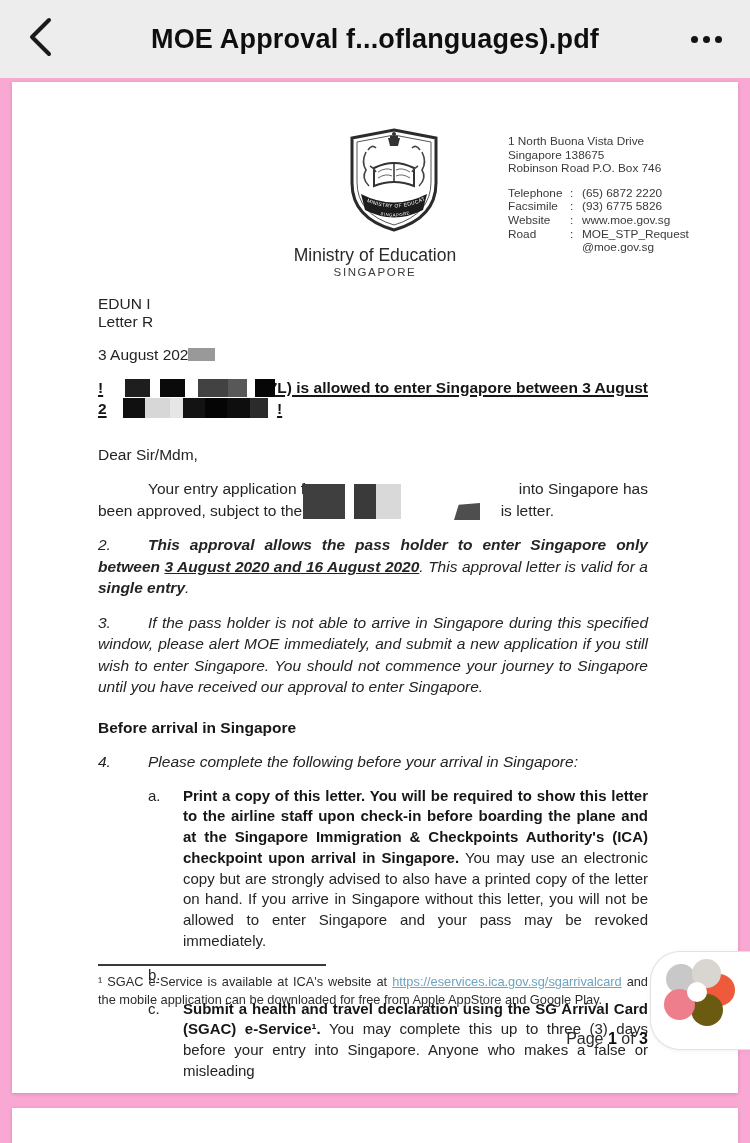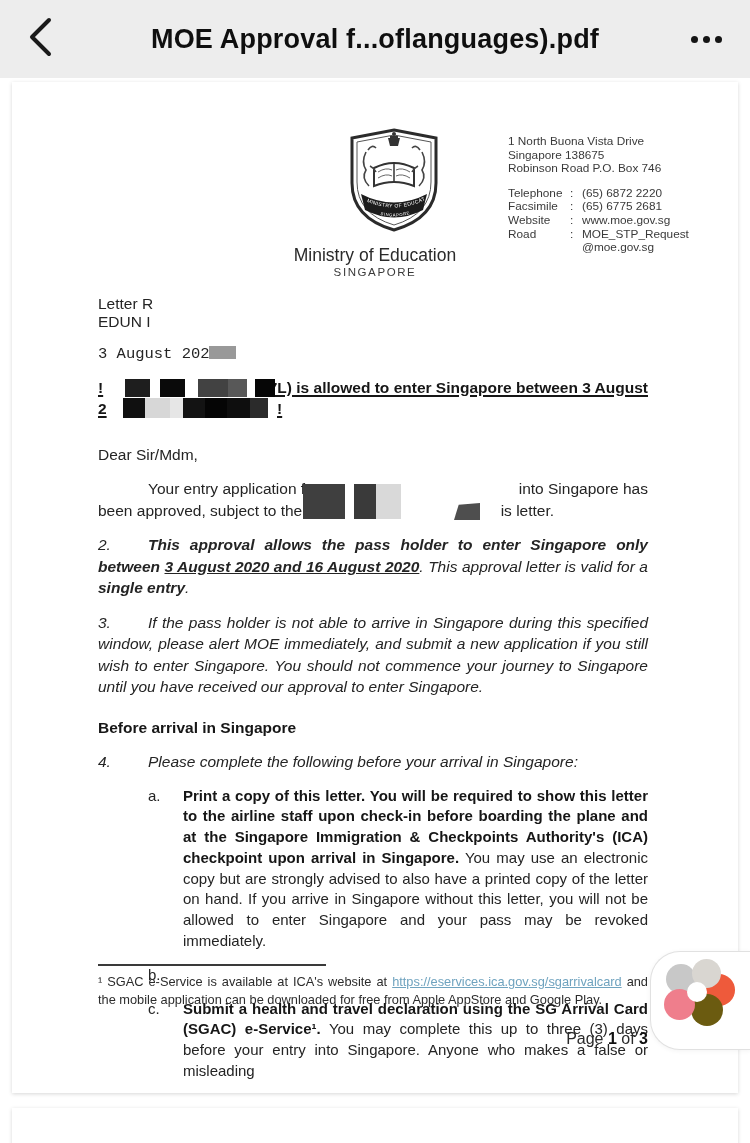--- a/index.html
+++ b/index.html
@@ -1,16 +1,16 @@
 <!DOCTYPE html>
 <html><head>
 <meta charset="utf-8">
 <style>
   html,body{margin:0;padding:0;background:#e9e9eb;}
-  .screen{position:relative;width:750px;height:1143px;background:#ffffff;
+  .screen{position:relative;width:750px;height:1143px;background:#f9a8d4;
           font-family:"Liberation Sans",sans-serif;overflow:hidden;}
 
   
   .appbar{position:absolute;left:0;top:0;width:750px;height:78px;background:#ededed;z-index:5;}
   .back-btn{position:absolute;left:18px;top:14px;width:44px;height:50px;cursor:pointer;
             display:flex;align-items:center;justify-content:center;}
   .appbar-title{position:absolute;left:70px;right:70px;top:0;height:78px;
                 display:flex;align-items:center;justify-content:center;
                 font-size:27px;font-weight:700;color:#0f0f0f;letter-spacing:.2px;white-space:nowrap;}
   .more-btn{position:absolute;right:22px;top:24px;width:44px;height:30px;cursor:pointer;
@@ -33,21 +33,21 @@
   .cemail2{padding-left:74px;}
   .orgname{position:absolute;left:0;top:163px;width:726px;text-align:center;
            font-size:17.5px;color:#2a2a2a;}
   .orgsub{position:absolute;left:0;top:184px;width:726px;text-align:center;
           font-size:11.5px;letter-spacing:1.6px;color:#3a3a3a;}
 
   
   .bodytxt{position:absolute;left:86px;top:213px;width:550px;font-size:15.5px;
            line-height:21.5px;color:#242424;text-align:justify;}
   .ref{line-height:17.5px;text-align:left;}
-  .date{margin-top:14px;text-align:left;font-family:Liberation Mono, monospace;}
+  .date{margin-top:14px;text-align:left;}
   .smudge{display:inline-block;width:27px;height:13px;background:#999;
           vertical-align:-1px;margin-left:-1px;filter:blur(.7px);}
 
   .subject{margin-top:11px;position:relative;font-weight:700;color:#161616;
            line-height:21.5px;text-align:left;}
   .subject u{text-decoration-thickness:1.6px;text-underline-offset:2px;}
   .subj-l1{display:flex;justify-content:space-between;}
   .subj-l2{position:relative;}
   .subj-l2 .ex2{position:absolute;left:179px;top:0;}
   .mz{position:absolute;}
@@ -148,21 +148,21 @@
       <div>Robinson Road P.O. Box 746</div>
       <div class="contact">
         <div class="crow">
           <span class="clabel">Telephone</span>
           <span class="ccolon">:</span>
           <span>(65) 6872 2220</span>
         </div>
         <div class="crow">
           <span class="clabel">Facsimile</span>
           <span class="ccolon">:</span>
-          <span>(65) 6775 2681</span>
+          <span>(93) 6775 5826</span>
         </div>
         <div class="crow">
           <span class="clabel">Website</span>
           <span class="ccolon">:</span>
           <span>www.moe.gov.sg</span>
         </div>
         <div class="crow">
           <span class="clabel">Road</span>
           <span class="ccolon">:</span>
           <span>MOE_STP_Request</span>
@@ -170,22 +170,22 @@
         <div class="cemail2">@moe.gov.sg</div>
       </div>
     </div>
 
     <div class="orgname">Ministry of Education</div>
     <div class="orgsub">SINGAPORE</div>
 
     <div class="bodytxt">
 
       <div class="ref">
+        <div>EDUN I</div>
         <div>Letter R</div>
-        <div>EDUN I</div>
       </div>
 
       <div class="date">
         <span>3 August 202</span><span class="smudge"></span>
       </div>
 
       <div class="subject">
         <div class="subj-l1">
           <u>!</u>
           <u>7L) is allowed to enter Singapore between 3 August</u>

